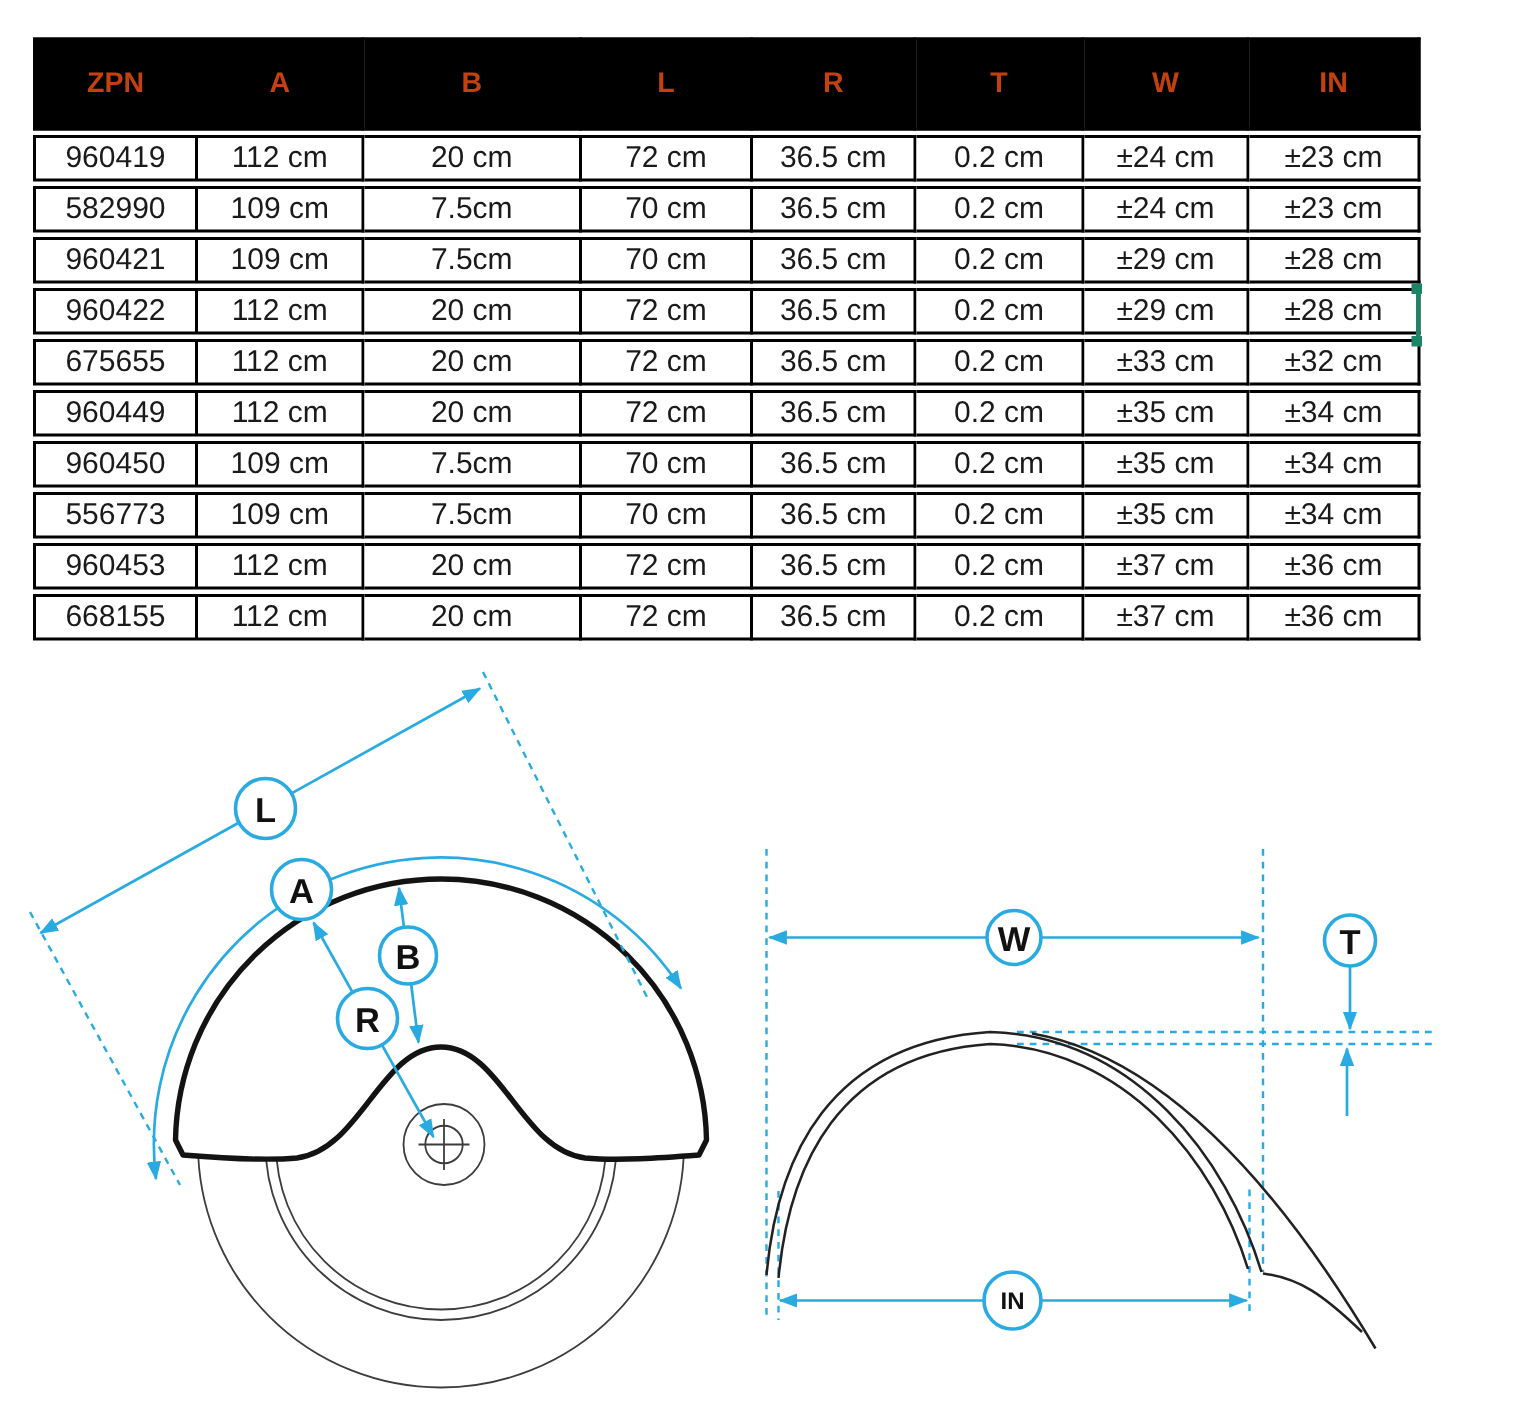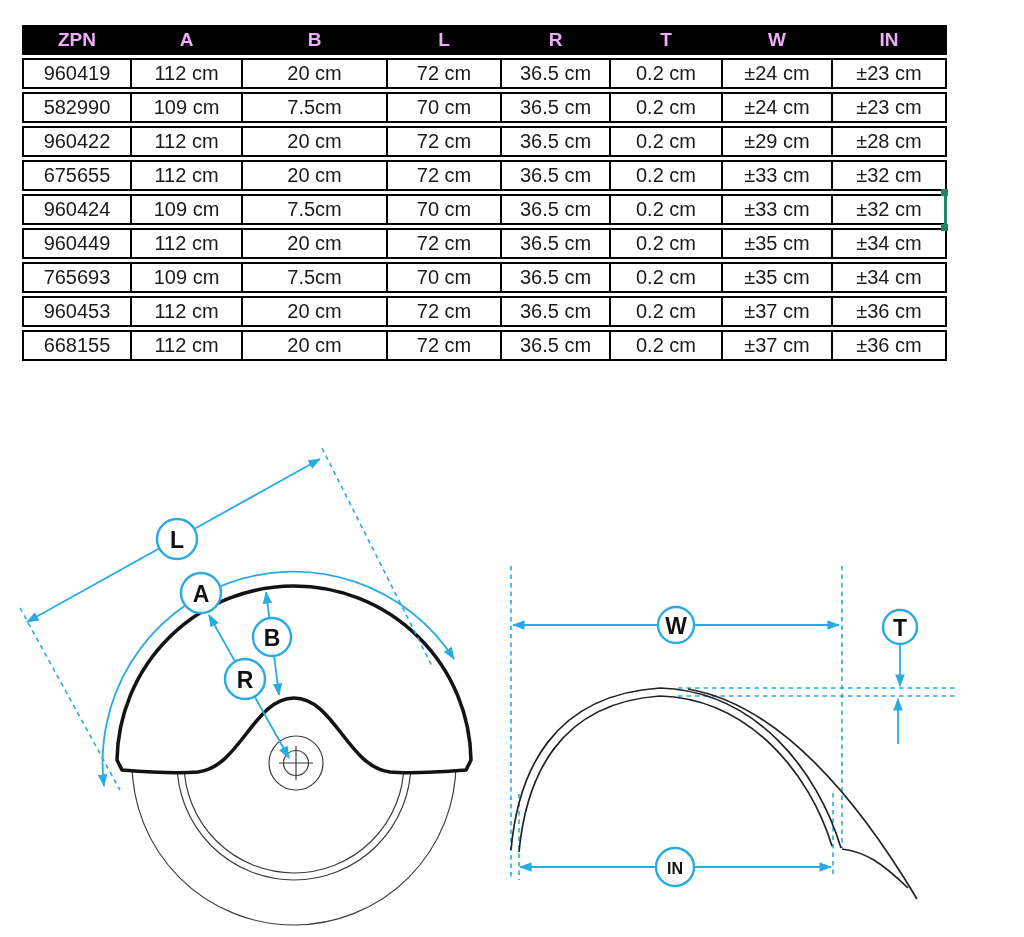--- a/index.html
+++ b/index.html
@@ -2,22 +2,22 @@
 <html><head>
 <meta charset="utf-8">
 <style>
   html,body{margin:0;padding:0;background:#fff;}
   #screen{position:relative;width:1024px;height:937px;background:#fff;overflow:hidden;
           font-family:"Liberation Sans",sans-serif;color:#1a1a1a;}
 
   
   table.spec{position:absolute;left:22px;top:22px;width:925px;table-layout:fixed;
              border-collapse:separate;border-spacing:0 3px;}
-  table.spec th{background:#000;color:#f0abfc;font-weight:bold;font-size:19px;
-                height:26px;padding:0;text-align:center;vertical-align:middle;
+  table.spec th{background:#000;color:#c2410c;font-weight:bold;font-size:19px;
+                height:26px;padding:16px;text-align:center;vertical-align:middle;
                 border-top:2px solid #000;border-bottom:2px solid #000;border-right:2px solid #000;}
   table.spec th:first-child{border-left:2px solid #000;}
   table.spec td{background:#fff;font-size:20px;height:27px;padding:0;text-align:center;
                 vertical-align:middle;border-top:2px solid #000;border-bottom:2px solid #000;
                 border-right:2px solid #000;}
   table.spec td:first-child{border-left:2px solid #000;font-weight:normal;}
 
   
   .sel-line{position:absolute;left:944px;top:192px;width:3px;height:38px;}
   .sel-handle{position:absolute;width:7px;height:7px;left:941px;}
@@ -79,61 +79,71 @@
           <td>582990</td>
           <td>109 cm</td>
           <td>7.5cm</td>
           <td>70 cm</td>
           <td>36.5 cm</td>
           <td>0.2 cm</td>
           <td>±24 cm</td>
           <td>±23 cm</td>
         </tr>
         <tr>
-          <td>960422</td>
-          <td>112 cm</td>
-          <td>20 cm</td>
-          <td>72 cm</td>
+          <td>960421</td>
+          <td>109 cm</td>
+          <td>7.5cm</td>
+          <td>70 cm</td>
           <td>36.5 cm</td>
           <td>0.2 cm</td>
           <td>±29 cm</td>
           <td>±28 cm</td>
         </tr>
         <tr>
+          <td>960422</td>
+          <td>112 cm</td>
+          <td>20 cm</td>
+          <td>72 cm</td>
+          <td>36.5 cm</td>
+          <td>0.2 cm</td>
+          <td>±29 cm</td>
+          <td>±28 cm</td>
+        </tr>
+        <tr>
           <td>675655</td>
           <td>112 cm</td>
           <td>20 cm</td>
           <td>72 cm</td>
           <td>36.5 cm</td>
           <td>0.2 cm</td>
           <td>±33 cm</td>
           <td>±32 cm</td>
         </tr>
         <tr>
-          <td>960424</td>
-          <td>109 cm</td>
-          <td>7.5cm</td>
-          <td>70 cm</td>
-          <td>36.5 cm</td>
-          <td>0.2 cm</td>
-          <td>±33 cm</td>
-          <td>±32 cm</td>
-        </tr>
-        <tr>
           <td>960449</td>
           <td>112 cm</td>
           <td>20 cm</td>
           <td>72 cm</td>
           <td>36.5 cm</td>
           <td>0.2 cm</td>
           <td>±35 cm</td>
           <td>±34 cm</td>
         </tr>
         <tr>
-          <td>765693</td>
+          <td>960450</td>
+          <td>109 cm</td>
+          <td>7.5cm</td>
+          <td>70 cm</td>
+          <td>36.5 cm</td>
+          <td>0.2 cm</td>
+          <td>±35 cm</td>
+          <td>±34 cm</td>
+        </tr>
+        <tr>
+          <td>556773</td>
           <td>109 cm</td>
           <td>7.5cm</td>
           <td>70 cm</td>
           <td>36.5 cm</td>
           <td>0.2 cm</td>
           <td>±35 cm</td>
           <td>±34 cm</td>
         </tr>
         <tr>
           <td>960453</td>

